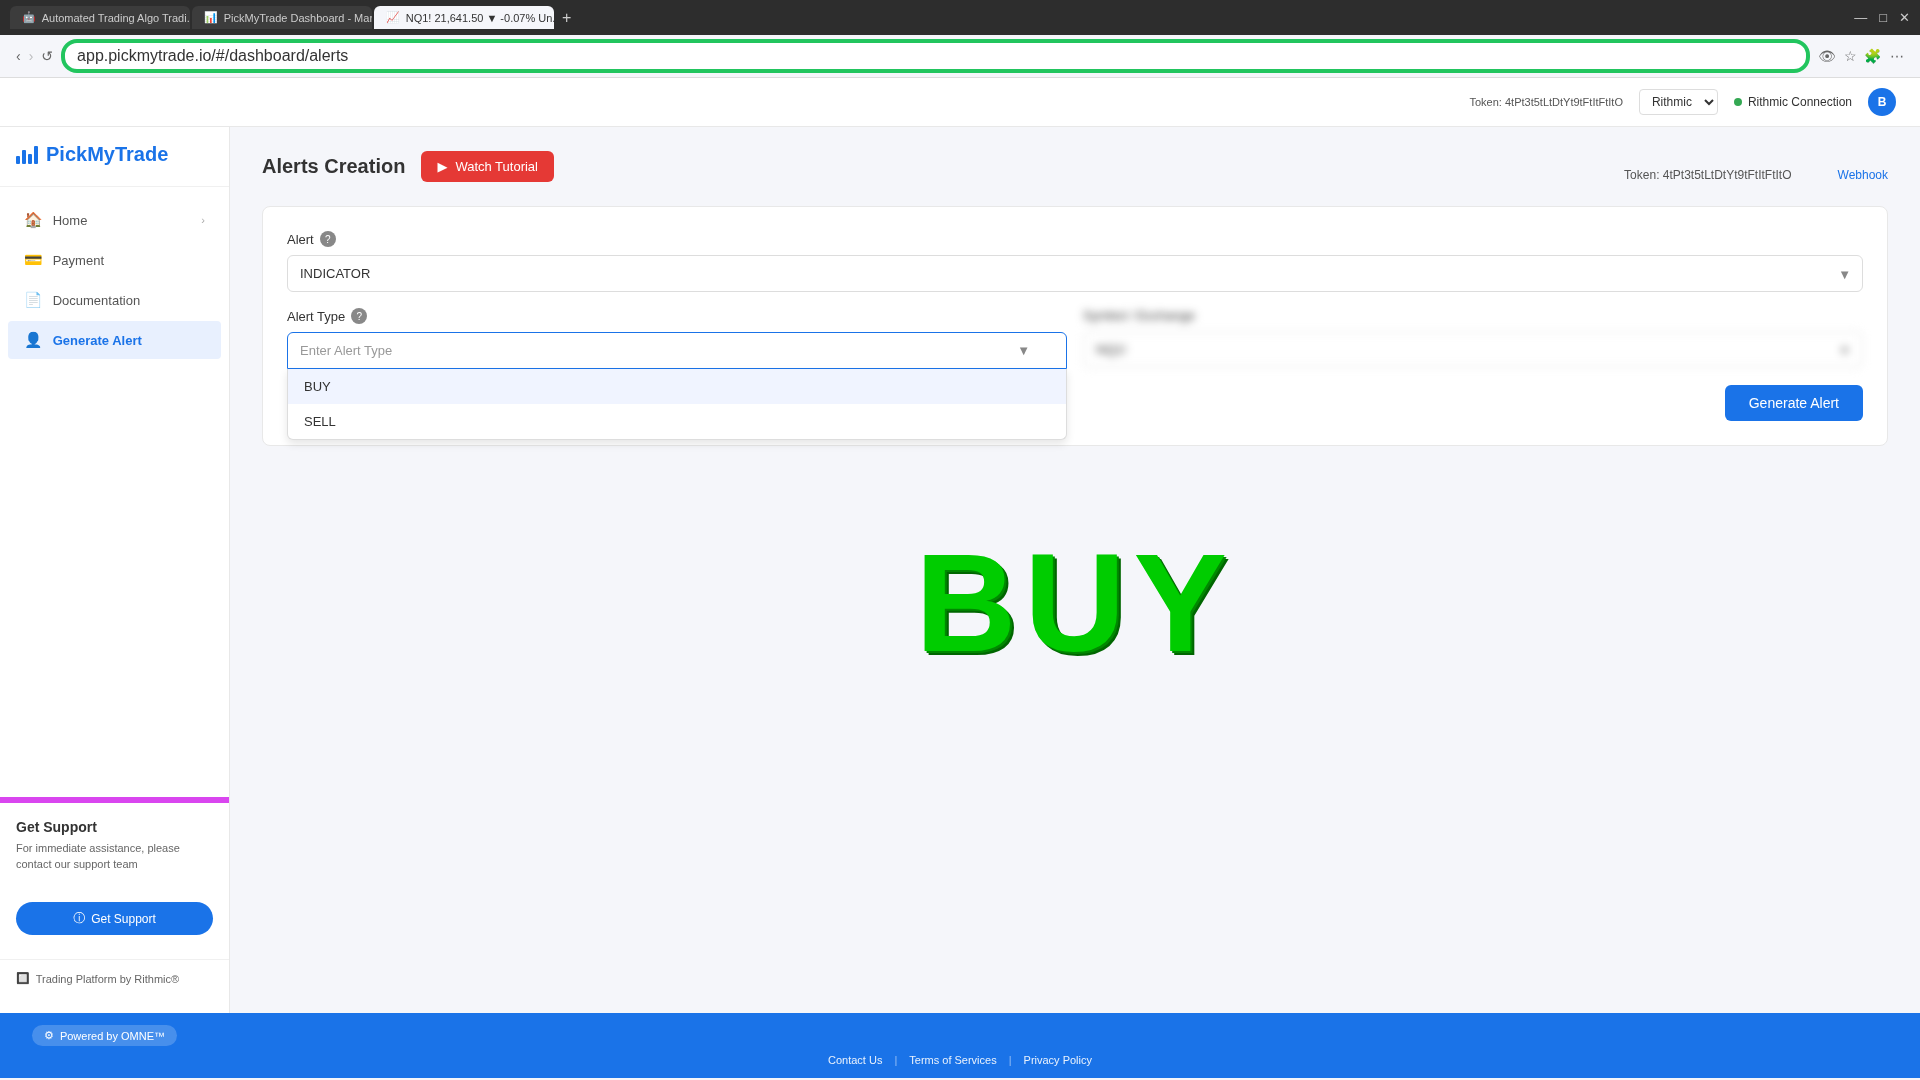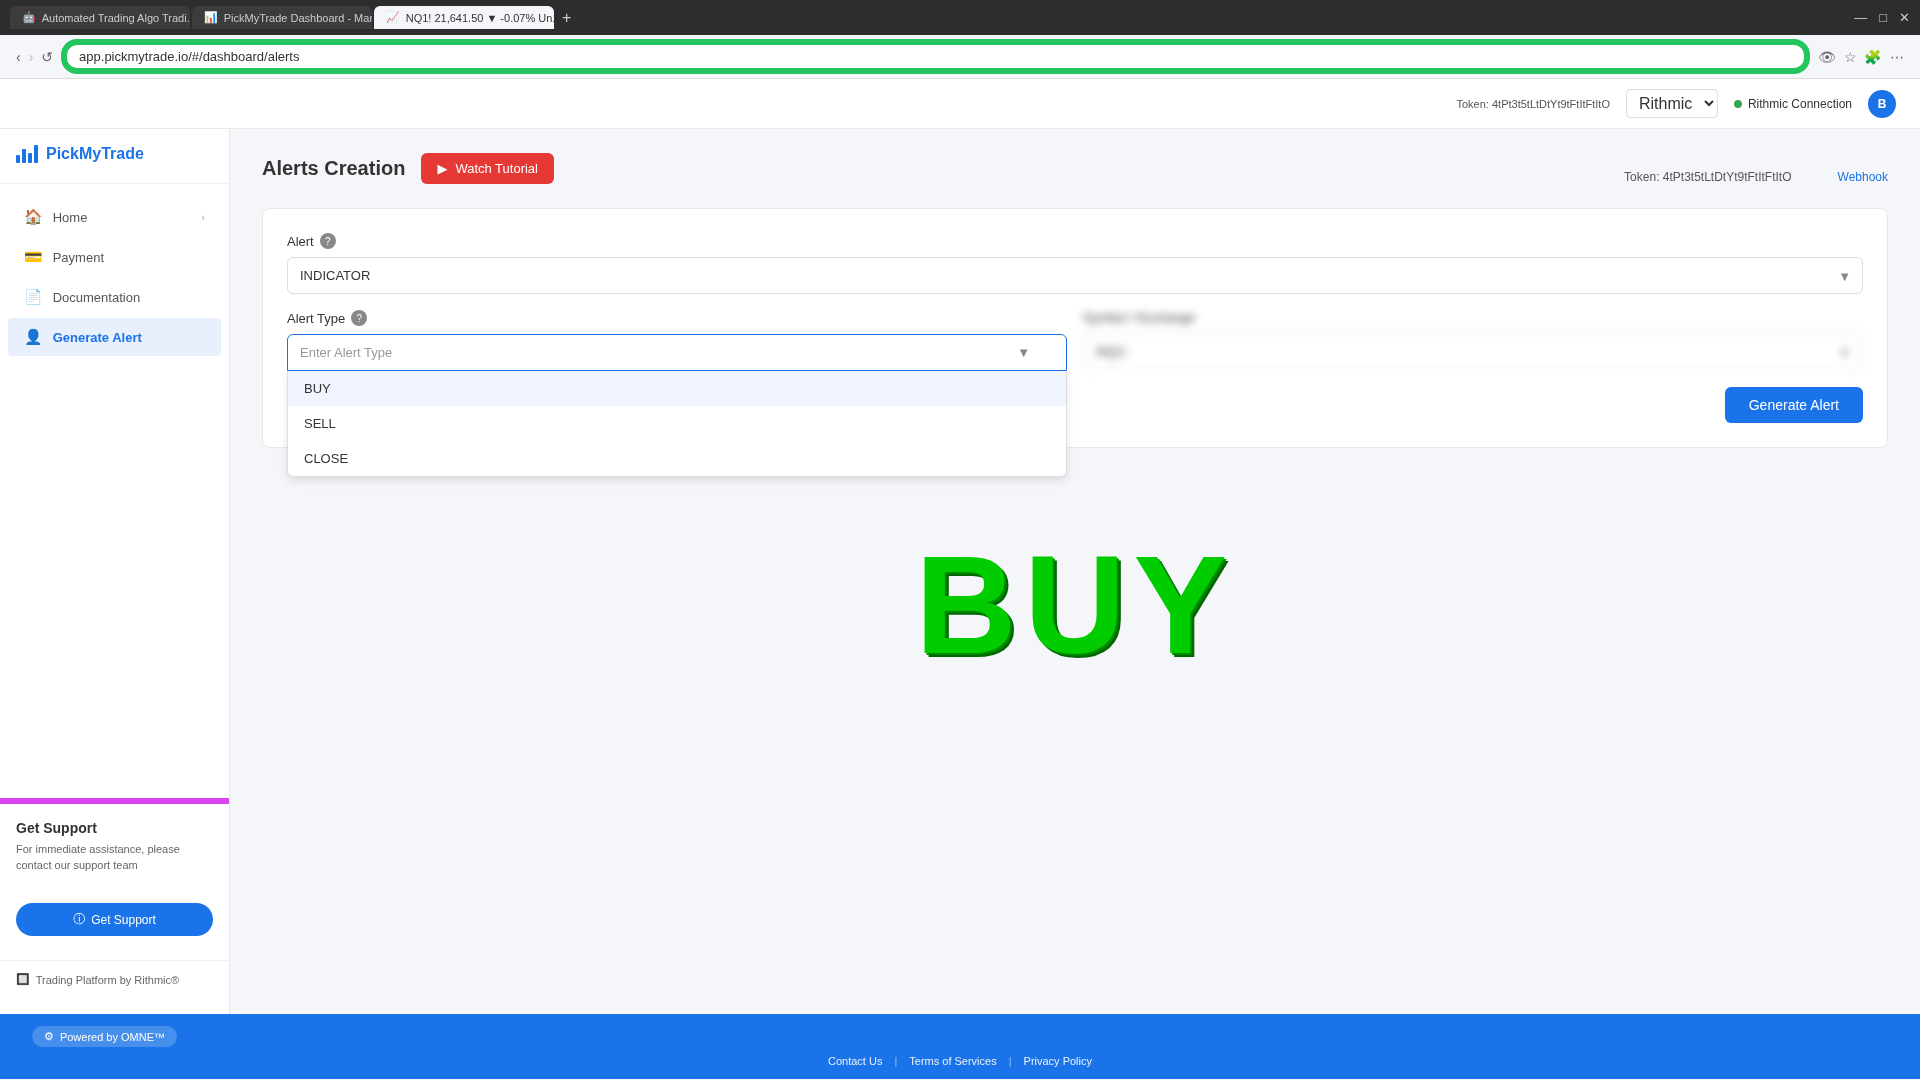--- a/index.html
+++ b/index.html
@@ -7,48 +7,48 @@
 
     
     .browser-chrome { background: #2d2d2d; padding: 6px 10px; display: flex; align-items: center; gap: 8px; }
     .browser-tabs { display: flex; align-items: center; gap: 2px; flex: 1; }
     .browser-tab { background: #3c3c3c; color: #ccc; padding: 5px 12px; border-radius: 6px 6px 0 0; font-size: 11px; display: flex; align-items: center; gap: 6px; max-width: 180px; white-space: nowrap; overflow: hidden; text-overflow: ellipsis; }
     .browser-tab.active { background: #f5f6fa; color: #333; }
     .browser-add-tab { color: #ccc; font-size: 16px; cursor: pointer; padding: 0 6px; }
     .browser-controls { display: flex; align-items: center; gap: 12px; }
     .browser-address-bar { background: #f5f6fa; padding: 4px 16px; display: flex; align-items: center; gap: 8px; border-bottom: 1px solid #ddd; }
     .browser-nav-btns { display: flex; gap: 8px; color: #666; font-size: 14px; }
-    .address-input { flex: 1; background: #fff; border: 6px solid #22c55e; border-radius: 16px; padding: 4px 12px; font-size: 13px; color: #333; }
+    .address-input { flex: 1; background: #fff; border: 4px solid #22c55e; border-radius: 16px; padding: 4px 12px; font-size: 16px; color: #333; }
     .browser-action-icons { display: flex; gap: 8px; color: #666; font-size: 14px; }
 
     
     .app-container { display: flex; height: calc(1080px - 80px); background: #f5f6fa; }
 
     
     .sidebar { width: 230px; background: #fff; border-right: 1px solid #e8e8e8; display: flex; flex-direction: column; padding: 16px 0; flex-shrink: 0; }
     .sidebar-logo { display: flex; align-items: center; gap: 8px; padding: 0 16px 20px; border-bottom: 1px solid #f0f0f0; }
     .logo-bars { display: flex; gap: 2px; align-items: flex-end; }
     .logo-bar { width: 4px; background: #1a73e8; border-radius: 1px; }
-    .logo-text { font-size: 16px; font-weight: 700; color: #1a73e8; }
+    .logo-text { font-size: 20px; font-weight: 700; color: #1a73e8; }
     .sidebar-nav { flex: 1; padding: 12px 0; }
     .sidebar-item { display: flex; align-items: center; gap: 10px; padding: 10px 16px; cursor: pointer; color: #555; font-size: 13px; border-radius: 4px; margin: 2px 8px; }
     .sidebar-item.active { background: #e8f0fe; color: #1a73e8; font-weight: 600; }
     .sidebar-item-icon { font-size: 15px; }
     .sidebar-item-arrow { margin-left: auto; color: #aaa; font-size: 11px; }
     .sidebar-support { padding: 16px; border-top: 6px solid #d946ef; }
     .sidebar-support-title { font-weight: 700; font-size: 14px; margin-bottom: 6px; }
     .sidebar-support-text { color: #666; font-size: 11px; margin-bottom: 30px; line-height: 1.4; }
     .get-support-btn { background: #1a73e8; color: #fff; border: none; border-radius: 20px; padding: 8px 16px; cursor: pointer; font-size: 12px; width: 100%; display: flex; align-items: center; justify-content: center; gap: 6px; }
     .trading-platform { display: flex; align-items: center; gap: 6px; padding: 12px 16px; font-size: 11px; color: #666; border-top: 1px solid #f0f0f0; margin-top: 8px; }
 
     
     .app-header { background: #fff; border-bottom: 1px solid #e8e8e8; padding: 10px 24px; display: flex; align-items: center; justify-content: flex-end; gap: 16px; }
     .header-token { font-size: 11px; color: #555; }
     .header-broker { display: flex; align-items: center; }
-    .broker-select { border: 1px solid #ddd; border-radius: 4px; padding: 4px 8px; font-size: 16px; color: #333; background: #fff; }
+    .broker-select { border: 1px solid #ddd; border-radius: 4px; padding: 4px 8px; font-size: 12px; color: #333; background: #fff; }
     .header-connection { display: flex; align-items: center; gap: 6px; font-size: 12px; color: #333; }
     .connection-dot { width: 8px; height: 8px; background: #34a853; border-radius: 50%; }
     .header-avatar { width: 28px; height: 28px; background: #1a73e8; border-radius: 50%; color: #fff; display: flex; align-items: center; justify-content: center; font-size: 12px; font-weight: 700; }
 
     
     .main-content { flex: 1; overflow-y: auto; padding: 24px 32px; position: relative; }
     .page-header { display: flex; align-items: flex-end; gap: 16px; margin-bottom: 24px; justify-content: space-between; }
     .page-header-left { display: flex; align-items: center; gap: 16px; }
     .page-title { font-size: 20px; font-weight: 600; color: #333; }
     .watch-tutorial-btn { background: #e53935; color: #fff; border: none; border-radius: 6px; padding: 8px 16px; cursor: pointer; font-size: 13px; display: flex; align-items: center; gap: 8px; }
@@ -241,23 +241,20 @@
                 <span style="color:#999;">Enter Alert Type</span>
                 <span style="color:#888;">▼</span>
               </div>
               <div class="dropdown-menu">
                 <div class="dropdown-item highlighted">
                   <span>BUY</span>
                 </div>
                 <div class="dropdown-item">
                   <span>SELL</span>
                 </div>
-                <div class="dropdown-item">
-                  <span>CLOSE</span>
-                </div>
               </div>
             </div>
           </div>
 
           <div class="form-group blurred-content">
             <label class="form-label">
               <span>Symbol / Exchange</span>
             </label>
             <div class="select-wrapper">
               <select class="form-select">

